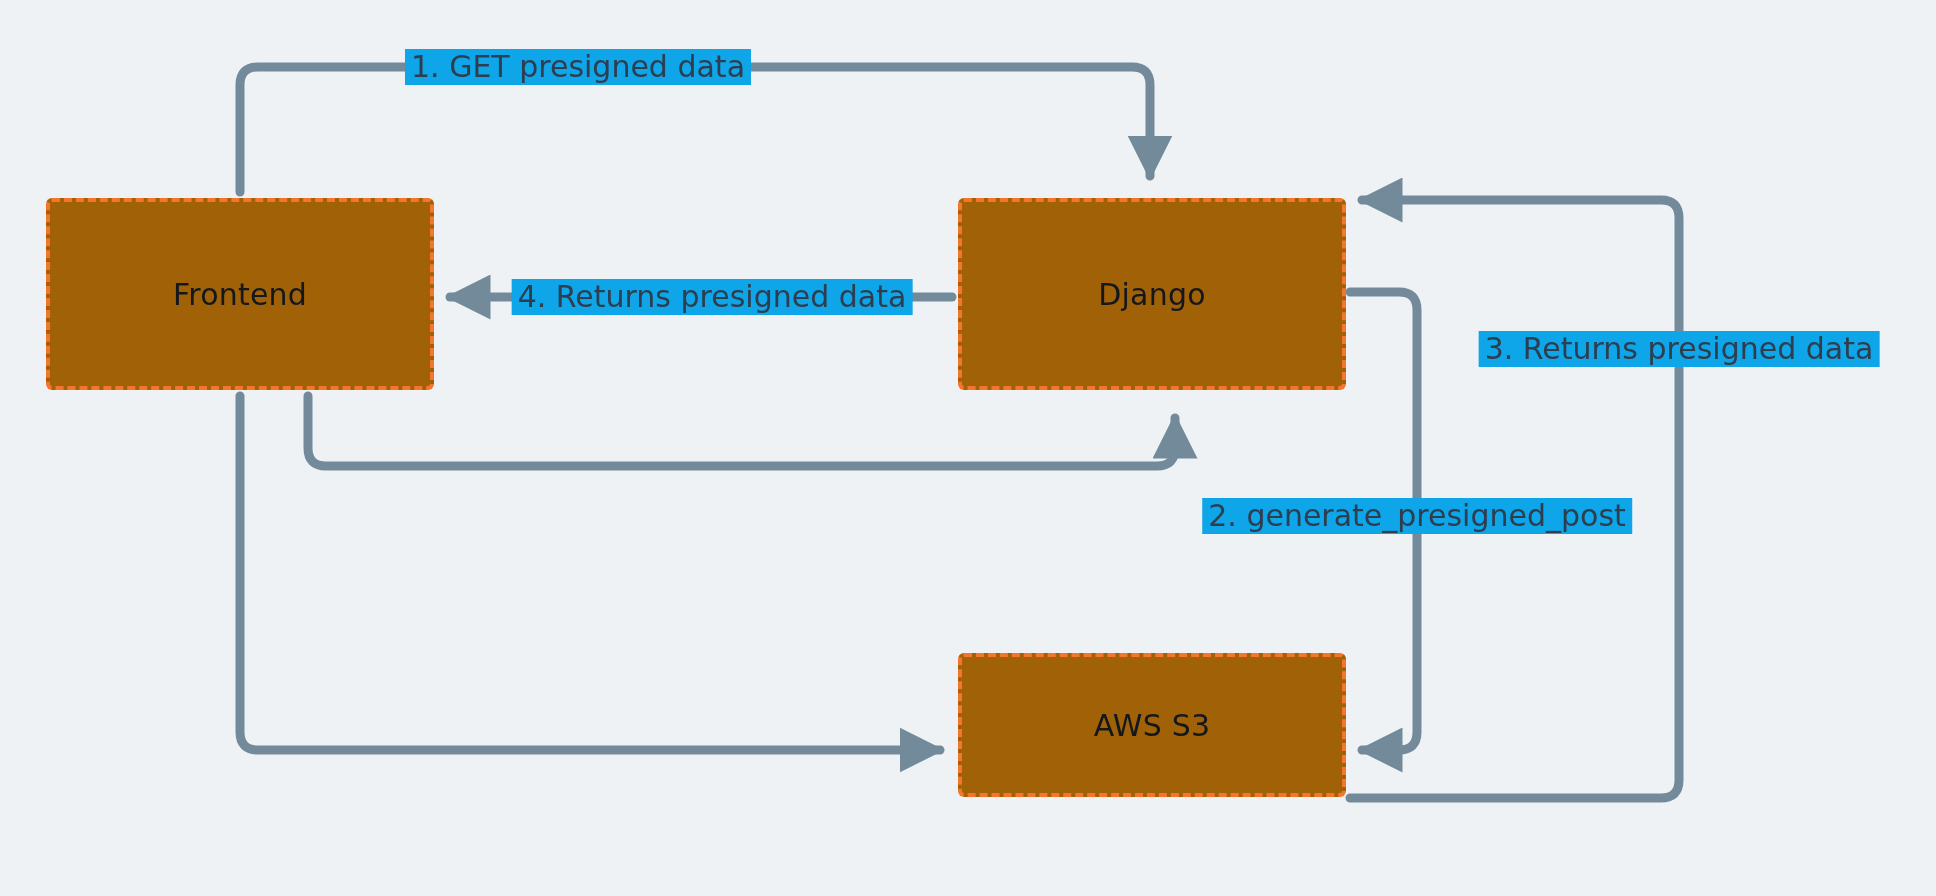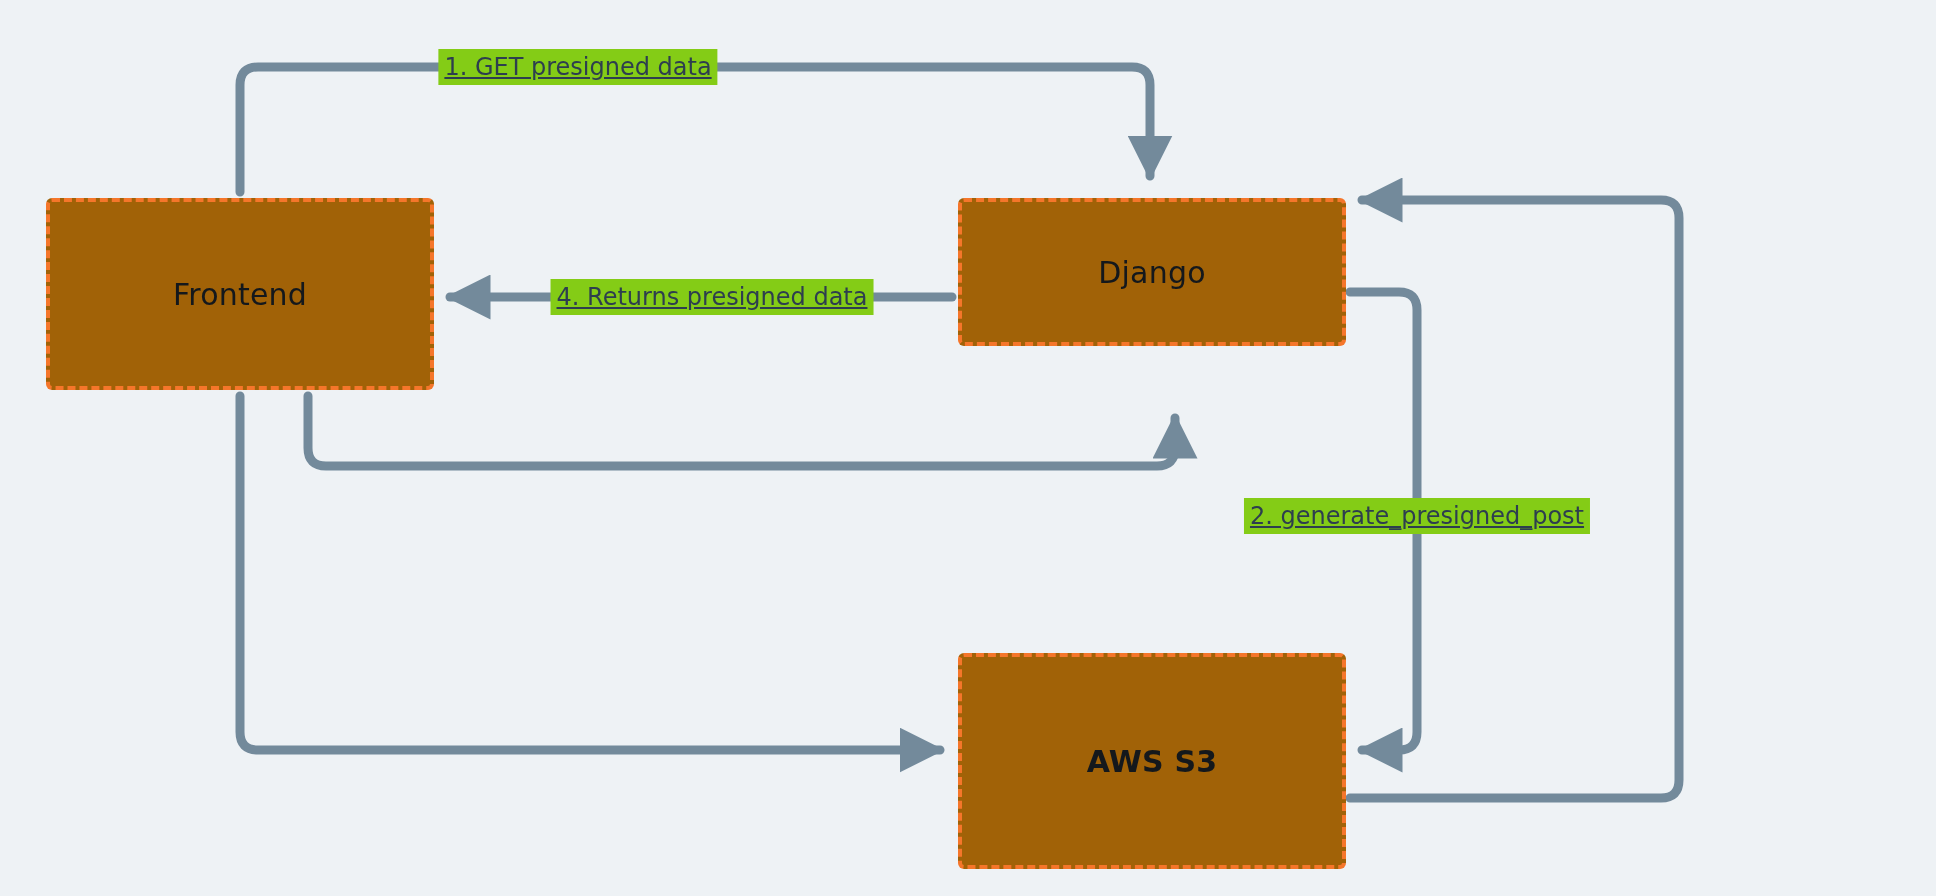--- a/index.html
+++ b/index.html
@@ -40,29 +40,28 @@
   }
   .node-label {
     font-size: 30px;
     color: #14181c;
     font-family: "DejaVu Sans", "Liberation Sans", sans-serif;
     letter-spacing: 0.2px;
     white-space: pre;
   }
   .edge-label {
     position: absolute;
-    font-size: 24px;
+    font-size: 30px;
     color: #2d3e4f;
     font-family: "DejaVu Sans", "Liberation Sans", sans-serif;
-    background: #84cc16;
+    background: #0ea5e9;
     white-space: pre;
     line-height: 36px;
     padding: 0 6px;
     transform: translate(-50%, -50%);
-    text-decoration: underline;
   }
 </style>
 </head>
 <body>
 
 <div id="canvas">
 
   <svg class="edges" viewBox="0 0 1936 896" xmlns="http://www.w3.org/2000/svg">
     <defs>
       <marker id="arrow" viewBox="0 0 10 10" refX="9" refY="5" markerWidth="5" markerHeight="5" orient="auto-start-reverse">
@@ -92,30 +91,31 @@
 
     <g>
       <path d="M 308 396 L 308 448 Q 308 466 326 466 L 1157 466 Q 1175 466 1175 448 L 1175 418" fill="none" stroke="#738a9b" stroke-width="9" stroke-linecap="round" marker-end="url(#arrow)"></path>
     </g>
   </svg>
 
   <div class="node" style="left:46px; top:198px; width:388px; height:192px;">
     <span class="node-label">Frontend</span>
   </div>
 
-  <div class="node" style="left:958px; top:198px; width:388px; height:148px;">
+  <div class="node" style="left:958px; top:198px; width:388px; height:192px;">
     <span class="node-label">Django</span>
   </div>
 
-  <div class="node" style="left:958px; top:653px; width:388px; height:216px;font-weight:bold;">
+  <div class="node" style="left:958px; top:653px; width:388px; height:144px;">
     <span class="node-label">AWS S3</span>
   </div>
 
   <div class="edge-label" style="left:578px; top:67px;">1. GET presigned data</div>
 
   <div class="edge-label" style="left:1417px; top:516px;text-align:right;">2. generate_presigned_post</div>
 
+  <div class="edge-label" style="left:1679px; top:349px;">3. Returns presigned data</div>
 
   <div class="edge-label" style="left:712px; top:297px;">4. Returns presigned data</div>
 
 
 
 </div>
 
 </body></html>

